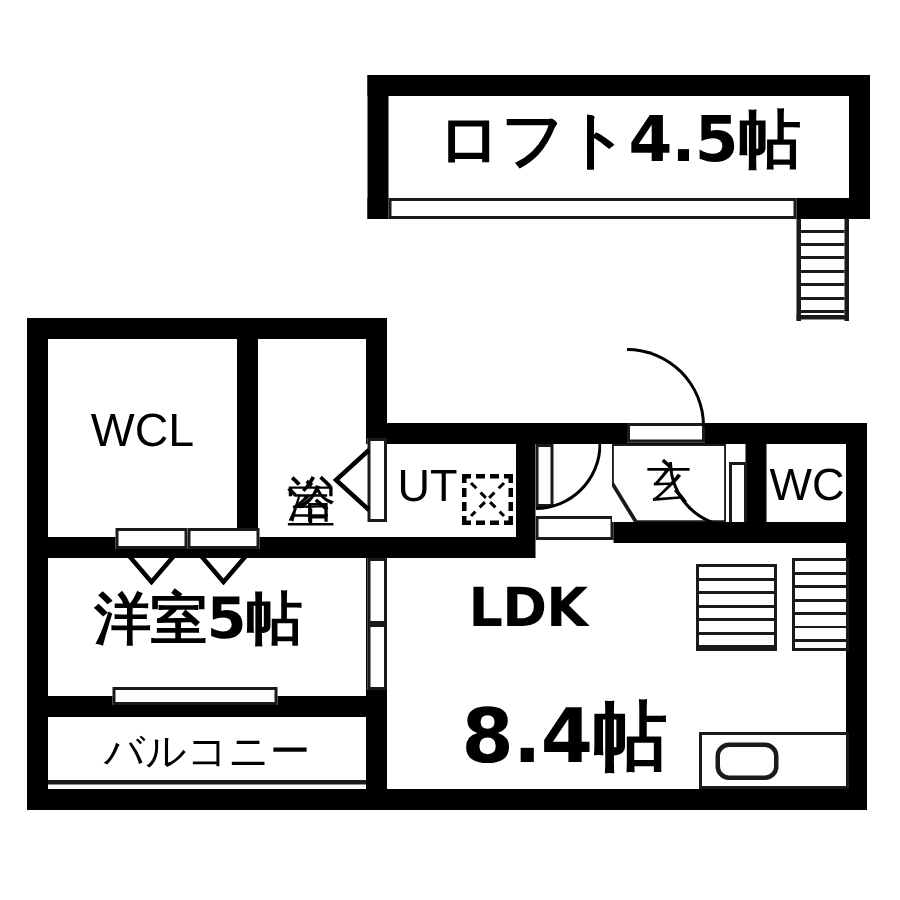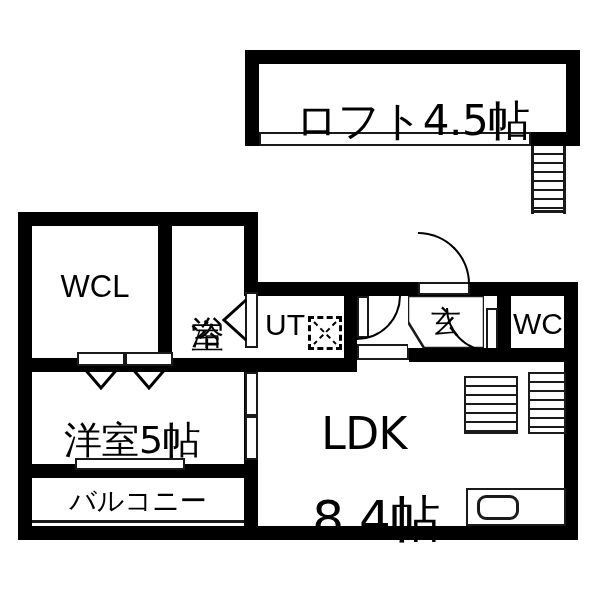--- a/index.html
+++ b/index.html
@@ -41,23 +41,22 @@
     white-space: nowrap;
     line-height: 1;
     pointer-events: none;
   }
   .lbl-thin {
     font-family: "Liberation Sans", "DejaVu Sans", sans-serif;
     font-weight: 400;
   }
   .lbl-bold {
     font-family: "DejaVu Sans", "Liberation Sans", sans-serif;
-    font-weight: 400;
+    font-weight: 700;
     letter-spacing: -0.5px;
-    margin-top: 28px;
   }
   .vlabel {
     writing-mode: vertical-rl;
     text-orientation: upright;
     letter-spacing: 1px;
   }
   
   .arc {
     position: absolute;
     border: 2px solid #000000;
@@ -240,20 +239,20 @@
     <div class="room-label lbl-thin" style="left:513px; top:296px; width:50px; height:56px; font-size:30px; line-height:0.95;">WC</div>
 
     <div class="door-leaf" style="left:486px; top:308px; width:12px; height:44px;"></div>
     <div class="arc arc-bl" style="left:446px; top:308px; width:44px; height:44px; border-width:2px;"></div>
 
     <div class="wall" style="left:409px; top:348px; width:90px; height:14px;"></div>
 
     <div class="steps" style="left:464px; top:376px; width:54px; height:58px;"></div>
     <div class="steps" style="left:528px; top:372px; width:38px; height:62px;"></div>
 
-    <div class="room-label lbl-bold" style="left:284px; top:378px; width:160px; height:56px; font-size:44px;">LDK</div>
+    <div class="room-label lbl-bold" style="left:272px; top:378px; width:160px; height:56px; font-size:36px;">LDK</div>
     <div class="room-label lbl-bold" style="left:276px; top:462px; width:200px; height:58px; font-size:50px;">8.4帖</div>
 
     <div class="sink-counter" style="left:466px; top:488px; width:100px; height:38px;"></div>
     <div class="sink" style="left:477px; top:495px; width:42px; height:25px;"></div>
 
   </div>
 </div>
 
 </body></html>

